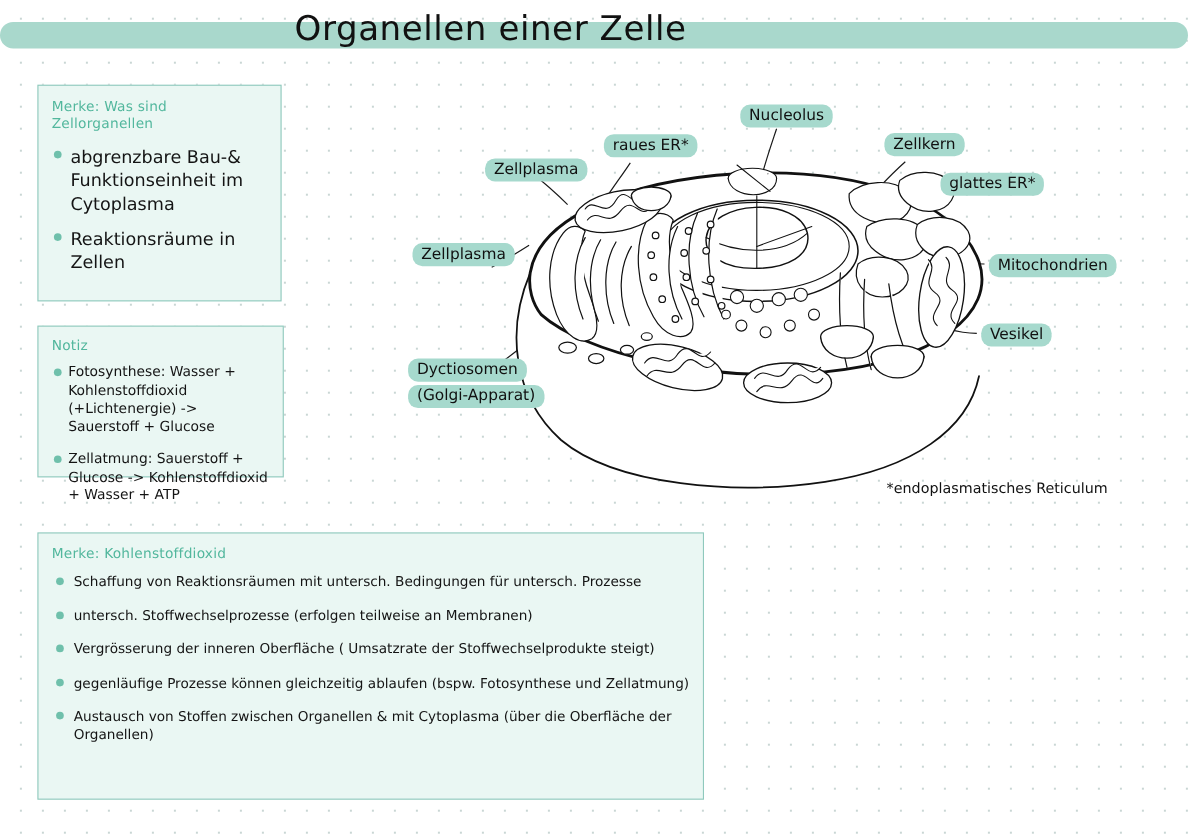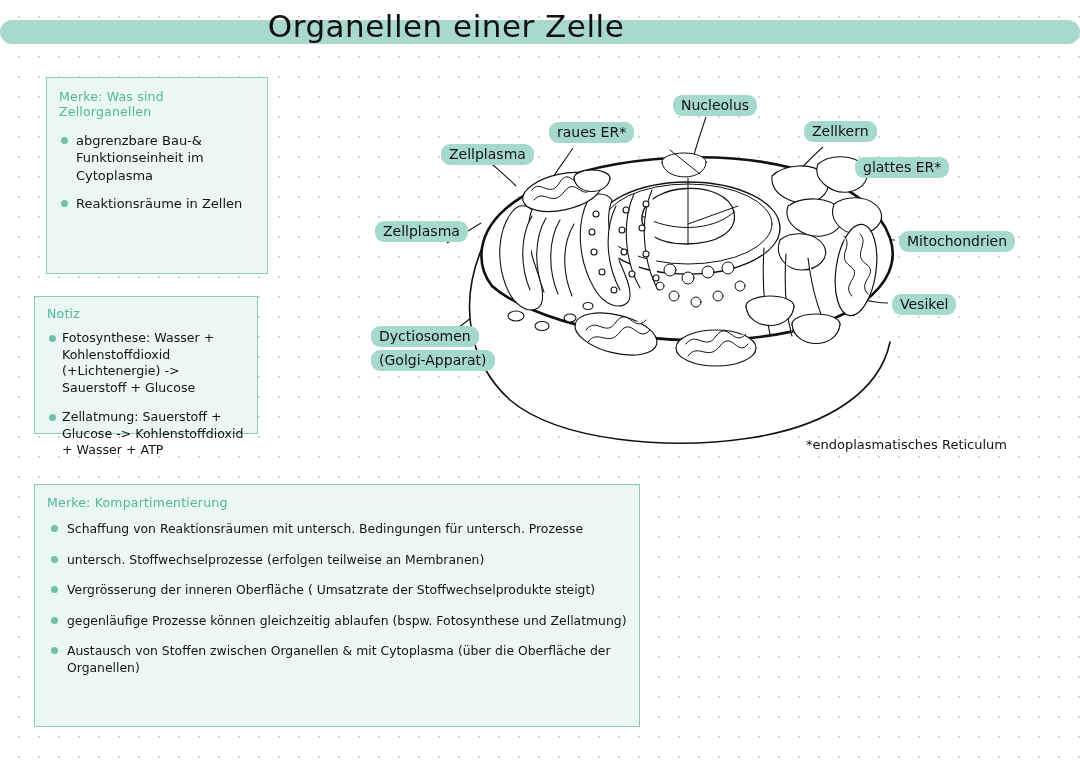--- a/index.html
+++ b/index.html
@@ -48,23 +48,23 @@
     padding-left:17px;
     color:#141414;
     line-height:1.33;
   }
   .note-list li::before{
     content:"";
     position:absolute;left:2px;top:5px;
     width:7px;height:7px;border-radius:50%;
     background:#6fc0ab;
   }
-  #box-merke{left:34px;top:77px;width:222px;height:197px;padding:11px 10px 0 12px;margin-left:12px;}
+  #box-merke{left:34px;top:77px;width:222px;height:197px;padding:11px 10px 0 12px;}
   #box-merke .note-list{margin-top:13px;}
-  #box-merke .note-list li{font-size:13px;margin-bottom:11px;}
+  #box-merke .note-list li{font-size:16px;margin-bottom:11px;}
 
   #box-notiz{left:34px;top:296px;width:224px;height:138px;padding:9px 10px 0 12px;}
   #box-notiz .note-list{margin-top:9px;}
   #box-notiz .note-list li{font-size:12.6px;margin-bottom:12px;padding-left:15px;}
 
   #box-komp{left:34px;top:484px;width:606px;height:243px;padding:10px 12px 0 12px;}
   #box-komp .note-list{margin-top:11px;}
   #box-komp .note-list li{font-size:12.4px;margin-bottom:14px;padding-left:20px;}
   #box-komp .note-list li::before{left:4px;top:4px;}
 
@@ -113,21 +113,21 @@
 
   <div class="note-box" id="box-notiz">
     <div class="note-head">Notiz</div>
     <ul class="note-list">
       <li>Fotosynthese: Wasser + Kohlenstoffdioxid (+Lichtenergie) -&gt; Sauerstoff + Glucose</li>
       <li>Zellatmung: Sauerstoff + Glucose -&gt; Kohlenstoffdioxid + Wasser + ATP</li>
     </ul>
   </div>
 
   <div class="note-box" id="box-komp">
-    <div class="note-head">Merke: Kompartimentierung</div>
+    <div class="note-head">Merke: Kohlenstoffdioxid</div>
     <ul class="note-list">
       <li>Schaffung von Reaktionsräumen mit untersch. Bedingungen für untersch. Prozesse</li>
       <li>untersch. Stoffwechselprozesse (erfolgen teilweise an Membranen)</li>
       <li>Vergrösserung der inneren Oberfläche ( Umsatzrate der Stoffwechselprodukte steigt)</li>
       <li>gegenläufige Prozesse können gleichzeitig ablaufen (bspw. Fotosynthese und Zellatmung)</li>
       <li>Austausch von Stoffen zwischen Organellen &amp; mit Cytoplasma (über die Oberfläche der Organellen)</li>
     </ul>
   </div>
 
   <svg id="leader-svg" width="1080" height="764">

